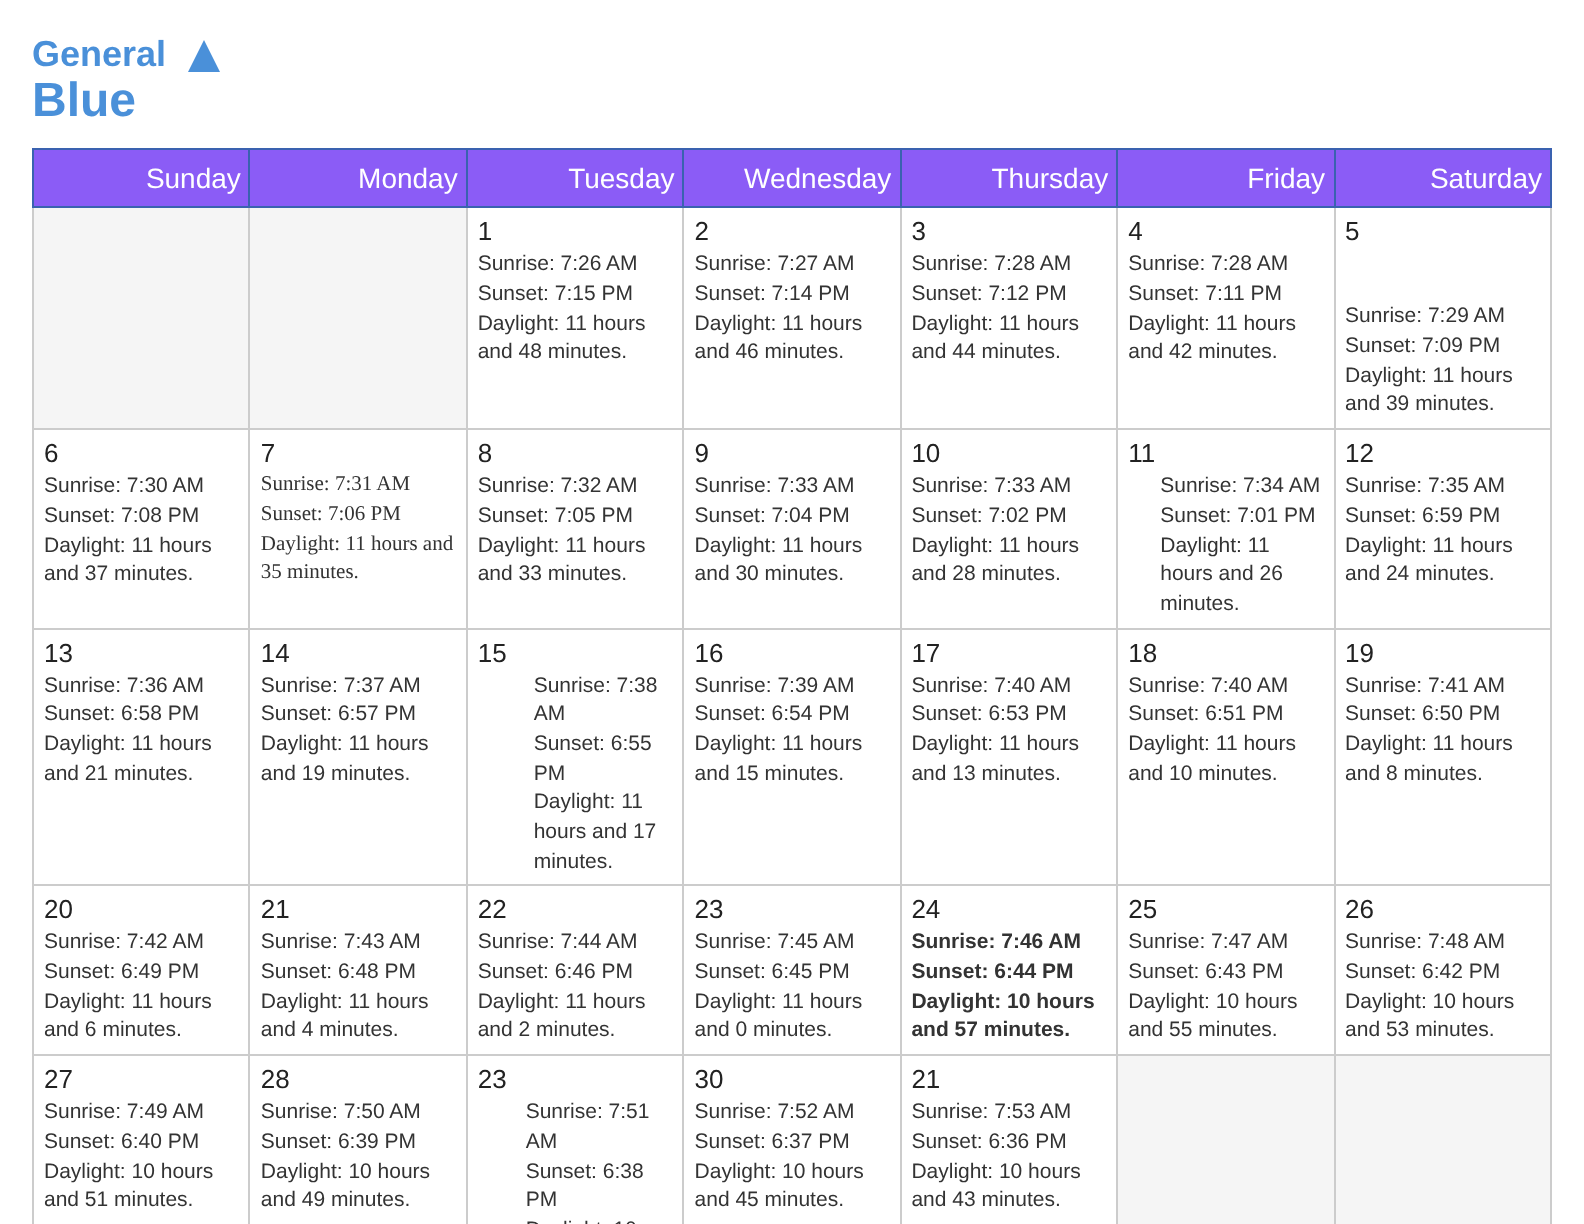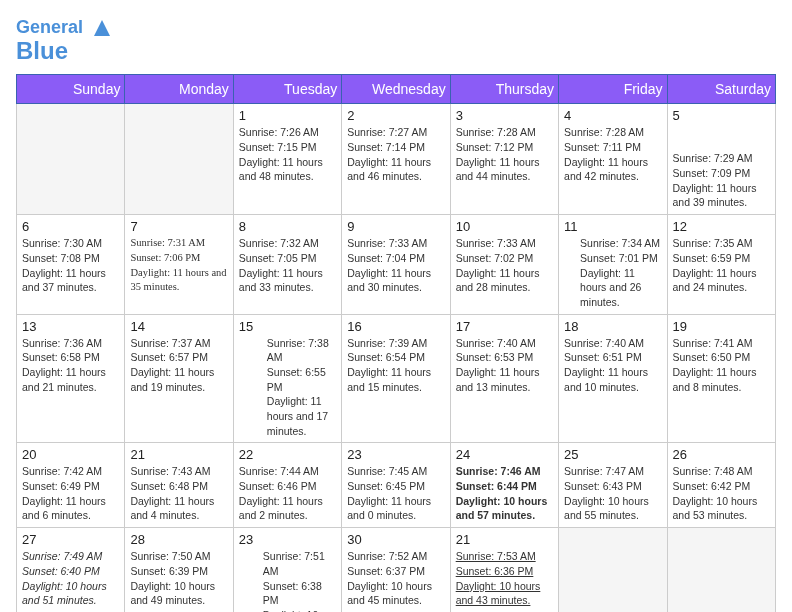--- a/index.html
+++ b/index.html
@@ -284,21 +284,21 @@
         <td>
           <div class="day-num">26</div>
           <div class="day-info" style="white-space: pre-line;">Sunrise: 7:48 AM
 Sunset: 6:42 PM
 Daylight: 10 hours and 53 minutes.</div>
         </td>
       </tr>
       <tr>
         <td>
           <div class="day-num">27</div>
-          <div class="day-info" style="white-space: pre-line; font-style: italic;">Sunrise: 7:49 AM
+          <div class="day-info" style="white-space: pre-line;">Sunrise: 7:49 AM
 Sunset: 6:40 PM
 Daylight: 10 hours and 51 minutes.</div>
         </td>
         <td>
           <div class="day-num">28</div>
           <div class="day-info" style="white-space: pre-line;">Sunrise: 7:50 AM
 Sunset: 6:39 PM
 Daylight: 10 hours and 49 minutes.</div>
         </td>
         <td>
@@ -308,21 +308,21 @@
 Daylight: 10 hours and 47 minutes.</div>
         </td>
         <td>
           <div class="day-num">30</div>
           <div class="day-info" style="white-space: pre-line;">Sunrise: 7:52 AM
 Sunset: 6:37 PM
 Daylight: 10 hours and 45 minutes.</div>
         </td>
         <td>
           <div class="day-num">21</div>
-          <div class="day-info" style="white-space: pre-line; text-decoration: underline;">Sunrise: 7:53 AM
+          <div class="day-info" style="white-space: pre-line;">Sunrise: 7:53 AM
 Sunset: 6:36 PM
 Daylight: 10 hours and 43 minutes.</div>
         </td>
         <td class="empty"></td>
         <td class="empty"></td>
       </tr>
     </tbody>
 </table>
 
 </body></html>

